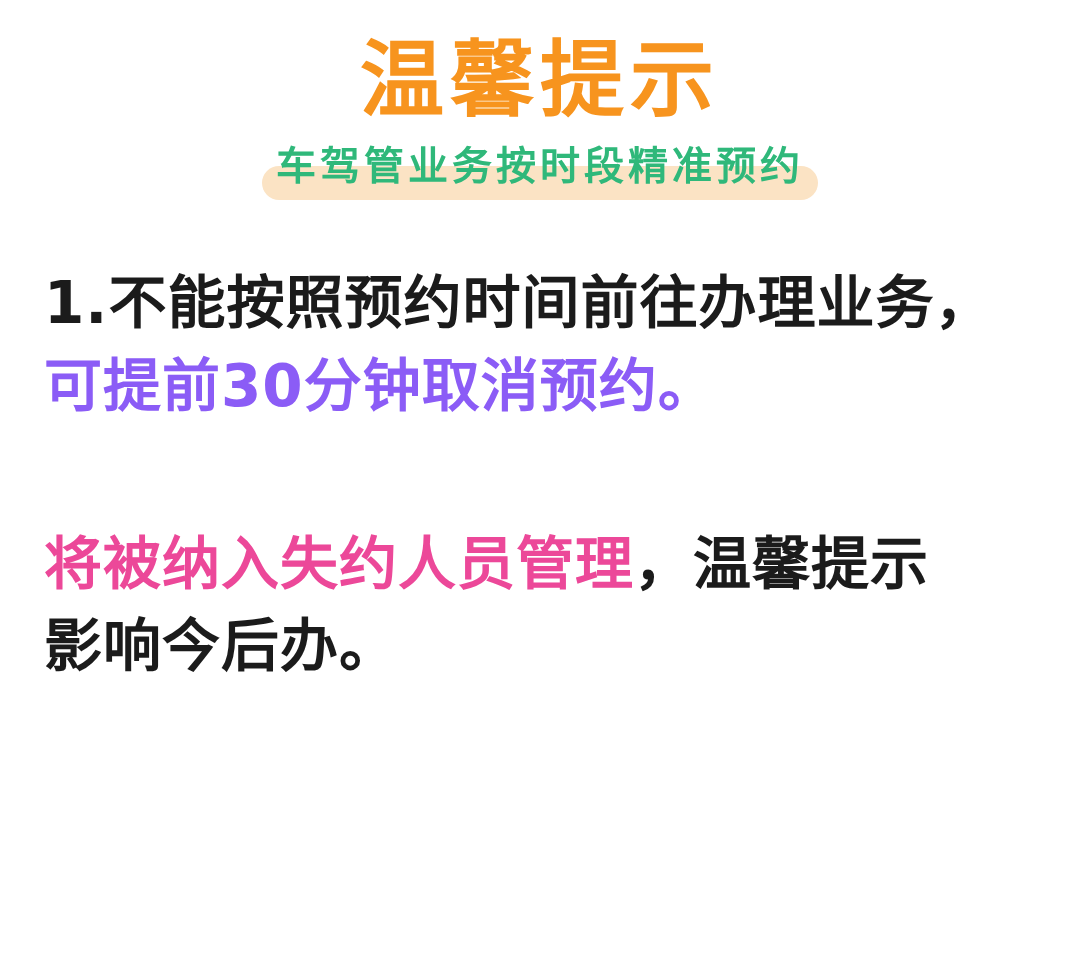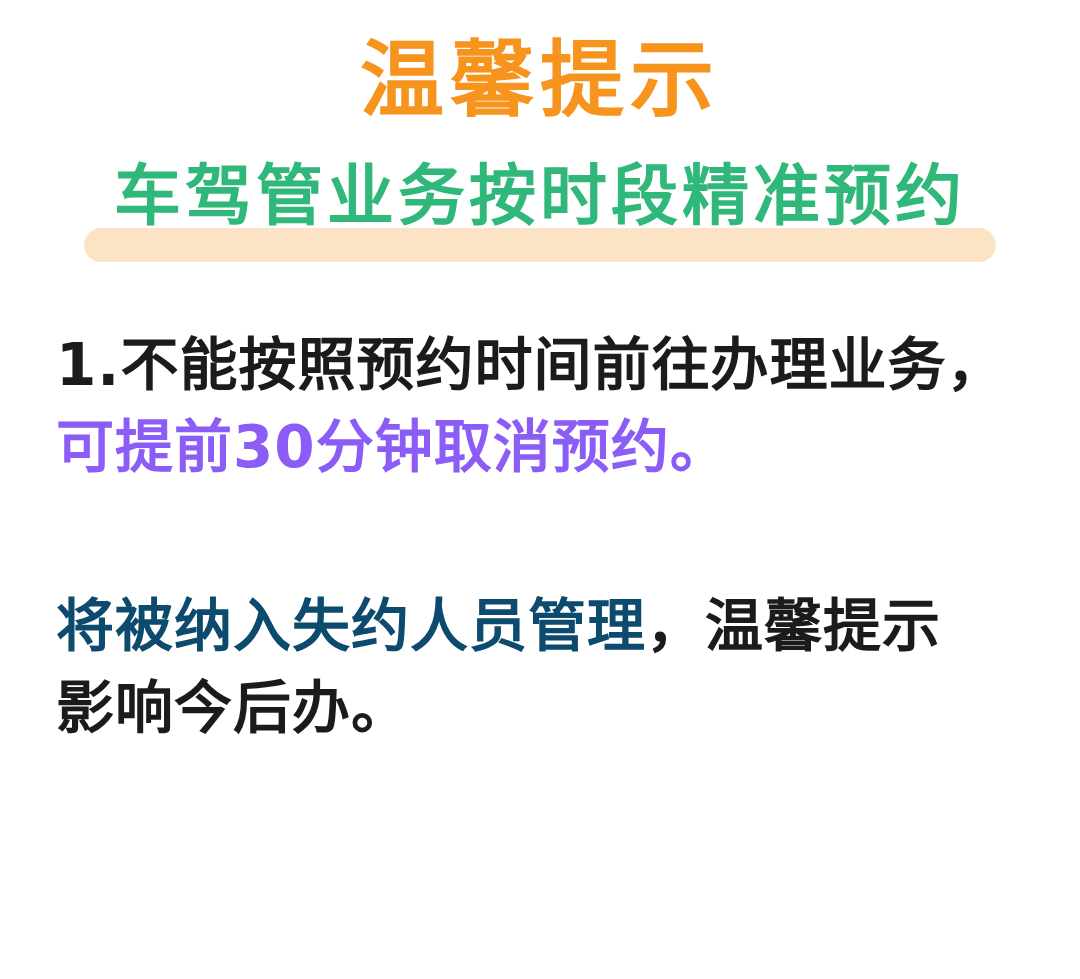--- a/index.html
+++ b/index.html
@@ -41,44 +41,44 @@
 
   .subtitle-wrap {
     position: relative;
     display: inline-block;
     margin-top: 20px;
   }
 
   .subtitle {
     position: relative;
     z-index: 2;
-    font-size: 67px;
+    font-size: 40px;
     line-height: 1.1;
     font-weight: 700;
     color: #2fb87a;
     letter-spacing: 4px;
-    margin: 16px;
+    margin: 0;
     padding: 0 14px;
     white-space: nowrap;
   }
 
   .subtitle-highlight {
     position: absolute;
     left: 0;
     right: 0;
     bottom: -12px;
     height: 34px;
     background: #fbe3c4;
     border-radius: 17px;
     z-index: 1;
   }
 
   
   .body-block {
-    padding: 0 56px;
+    padding: 0 44px;
     margin-top: 74px;
   }
 
   .item {
     margin-bottom: 0;
   }
 
   .item + .item {
     margin-top: 96px;
   }
@@ -89,21 +89,21 @@
     font-weight: 700;
     letter-spacing: 1px;
     white-space: nowrap;
     margin: 0;
   }
 
   .line.dark  { color: #1b1b1b; }
   .line.accent { color: #8b5cf6; }
 
   .line .seg-dark   { color: #1b1b1b; }
-  .line .seg-accent { color: #0c4a6e; }
+  .line .seg-accent { color: #ec4899; }
 </style>
 </head>
 <body>
 
 <div class="poster">
 
   <div class="header">
     <h1 class="main-title">温馨提示</h1>
 
     <div class="subtitle-wrap">

